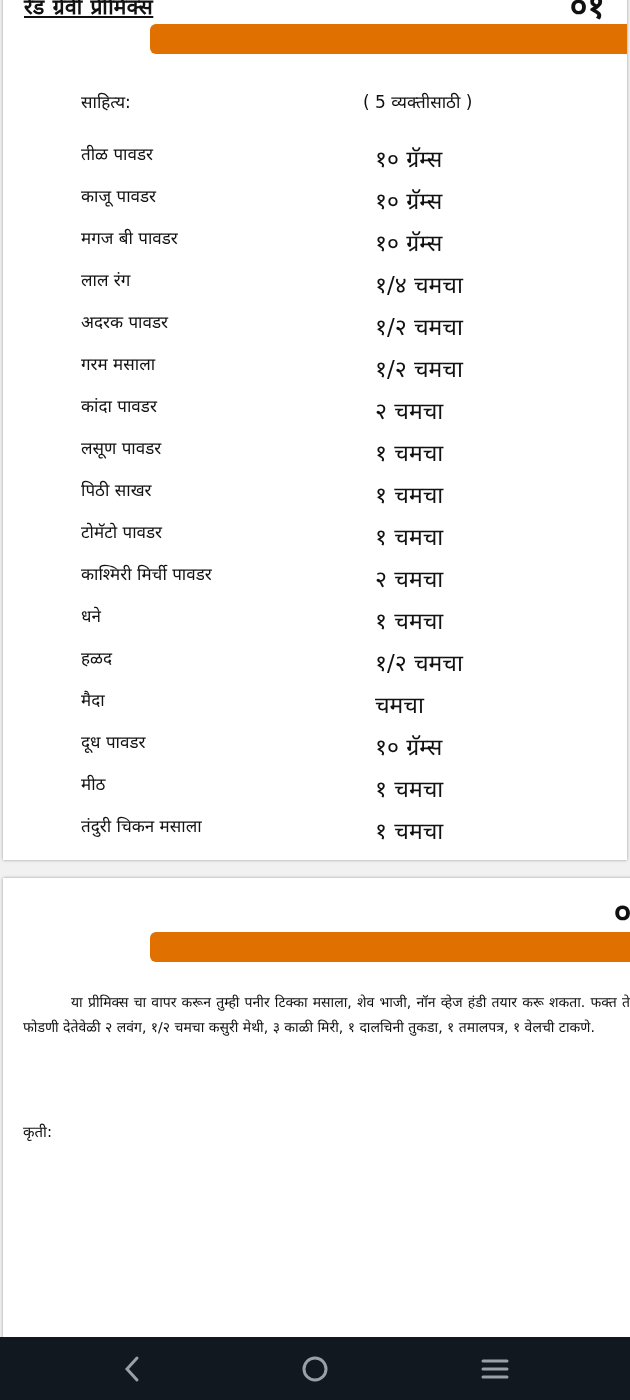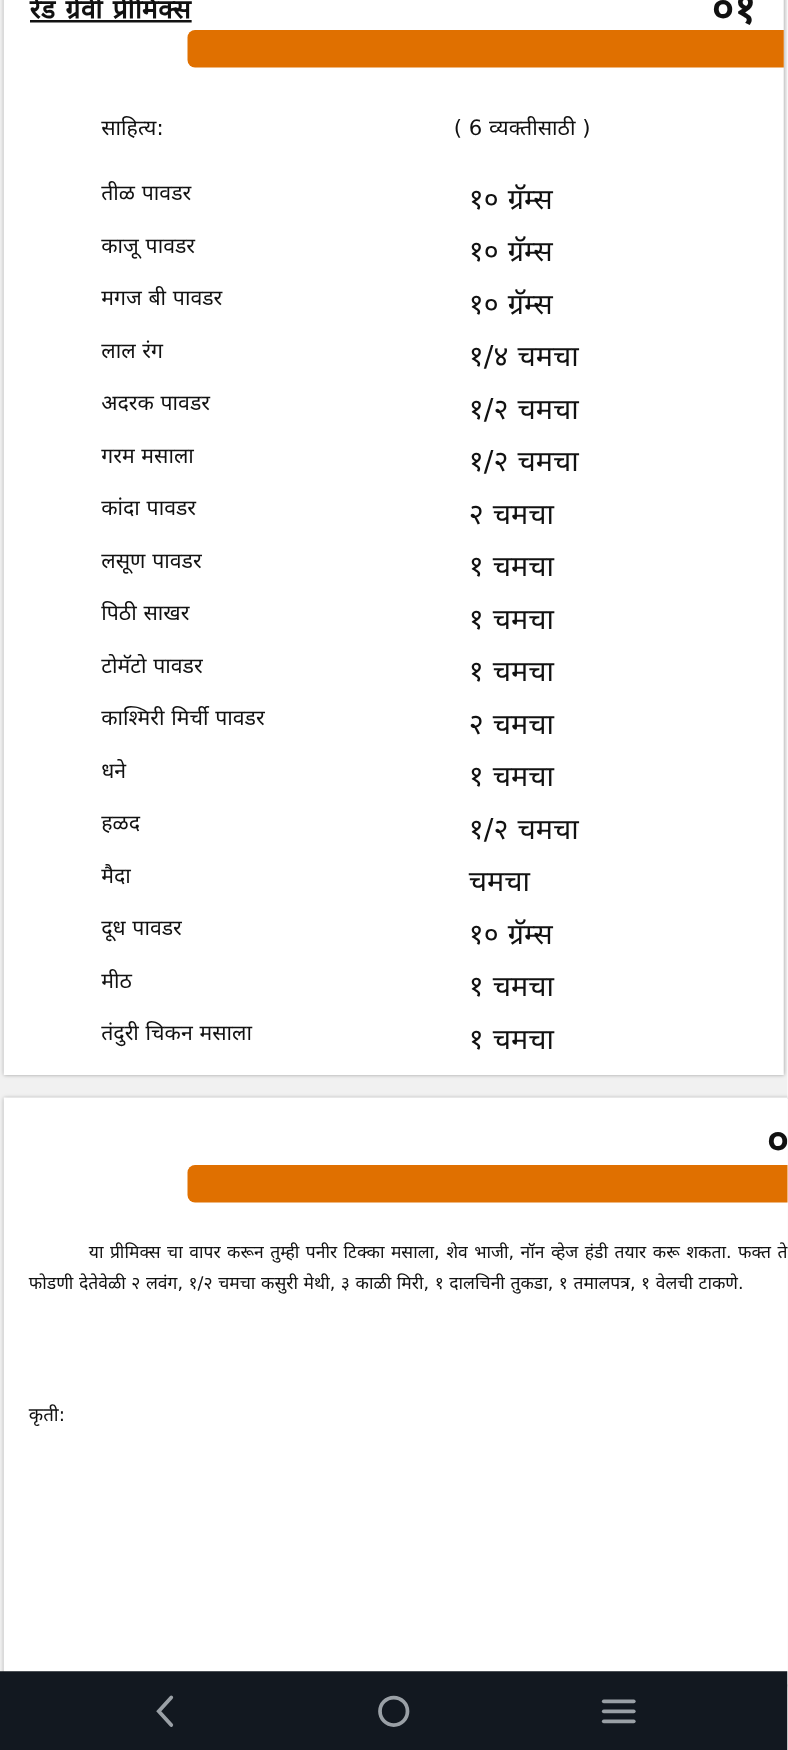--- a/index.html
+++ b/index.html
@@ -48,21 +48,21 @@
   .nav-btn { position:absolute; top:0; width:80px; height:63px; display:flex; align-items:center; justify-content:center; }
 </style>
 </head>
 <body>
 
 <div class="page" id="page1">
   <div class="title">रेड ग्रेवी प्रीमिक्स</div>
   <div class="pagenum">०१</div>
   <div class="bar" style="background:#e07000;"></div>
   <div class="ing-header">साहित्य:</div>
-  <div class="serves">( 6 व्यक्तीसाठी )</div>
+  <div class="serves">( 5 व्यक्तीसाठी )</div>
   <div class="ing-list" id="ing-list">
       <div class="ing-row">
         <span class="ing-name">तीळ पावडर</span>
         <span class="ing-qty">१० ग्रॅम्स</span>
       </div>
       <div class="ing-row">
         <span class="ing-name">काजू पावडर</span>
         <span class="ing-qty">१० ग्रॅम्स</span>
       </div>
       <div class="ing-row">

